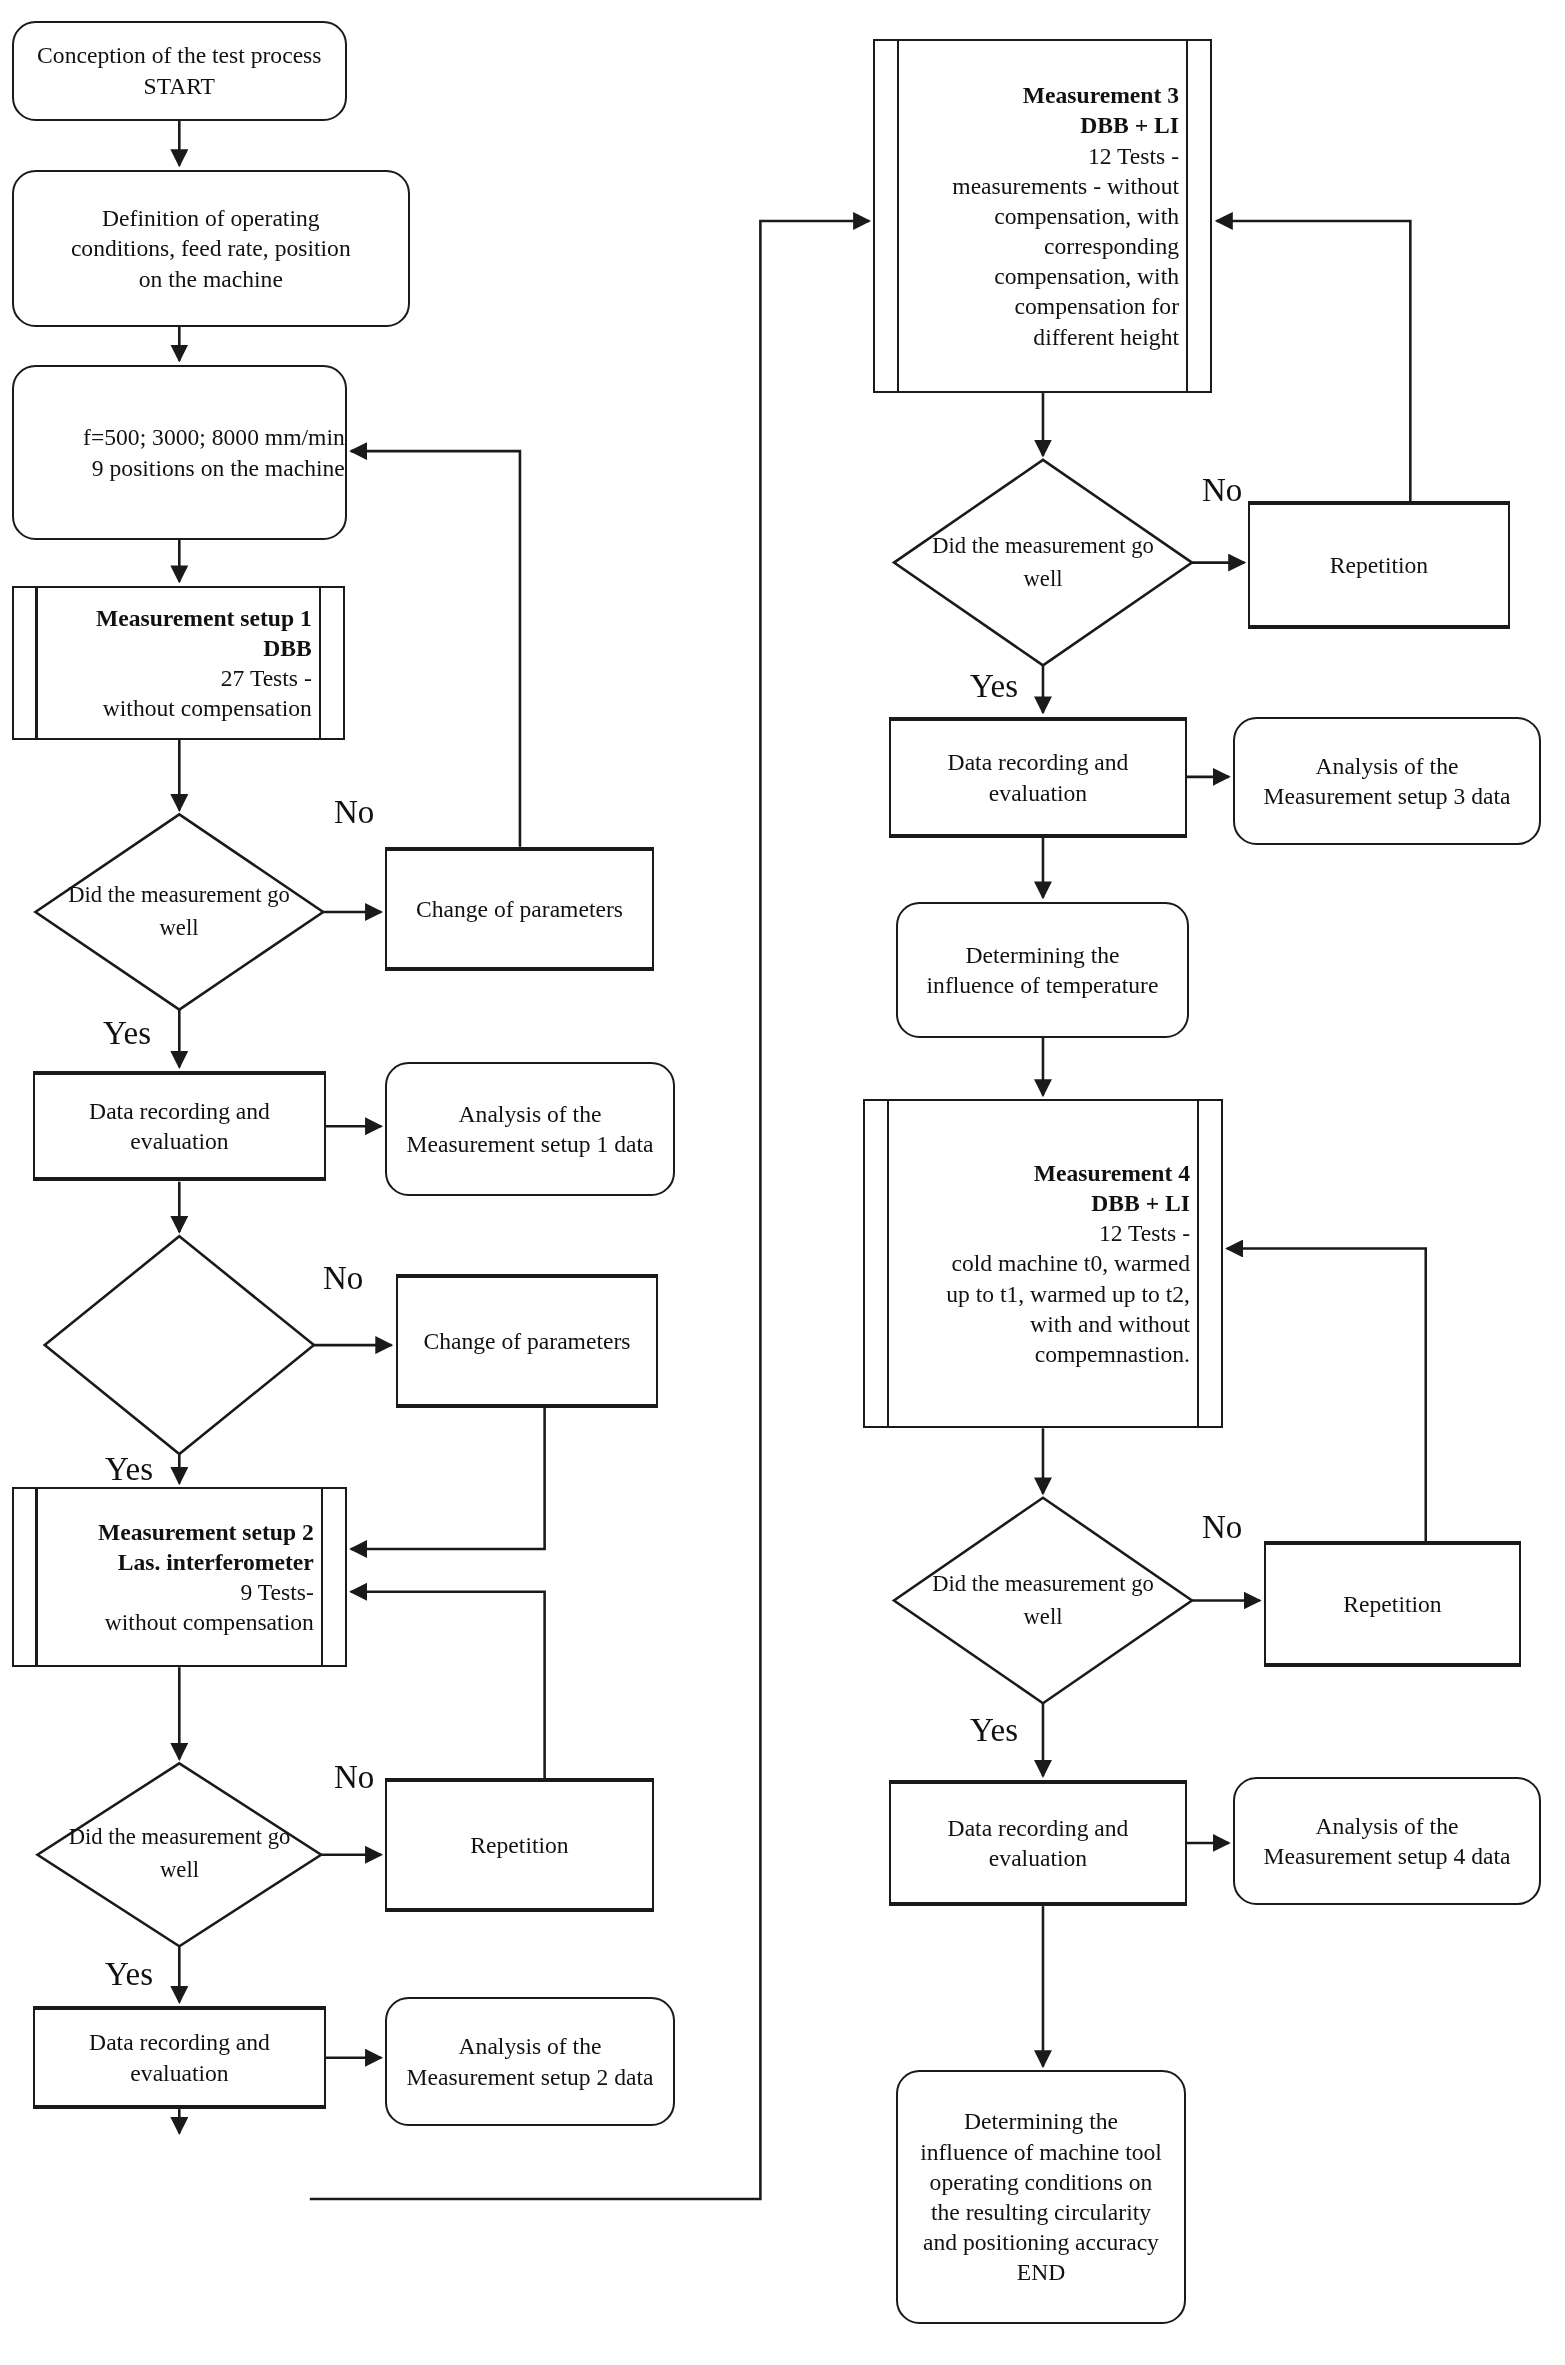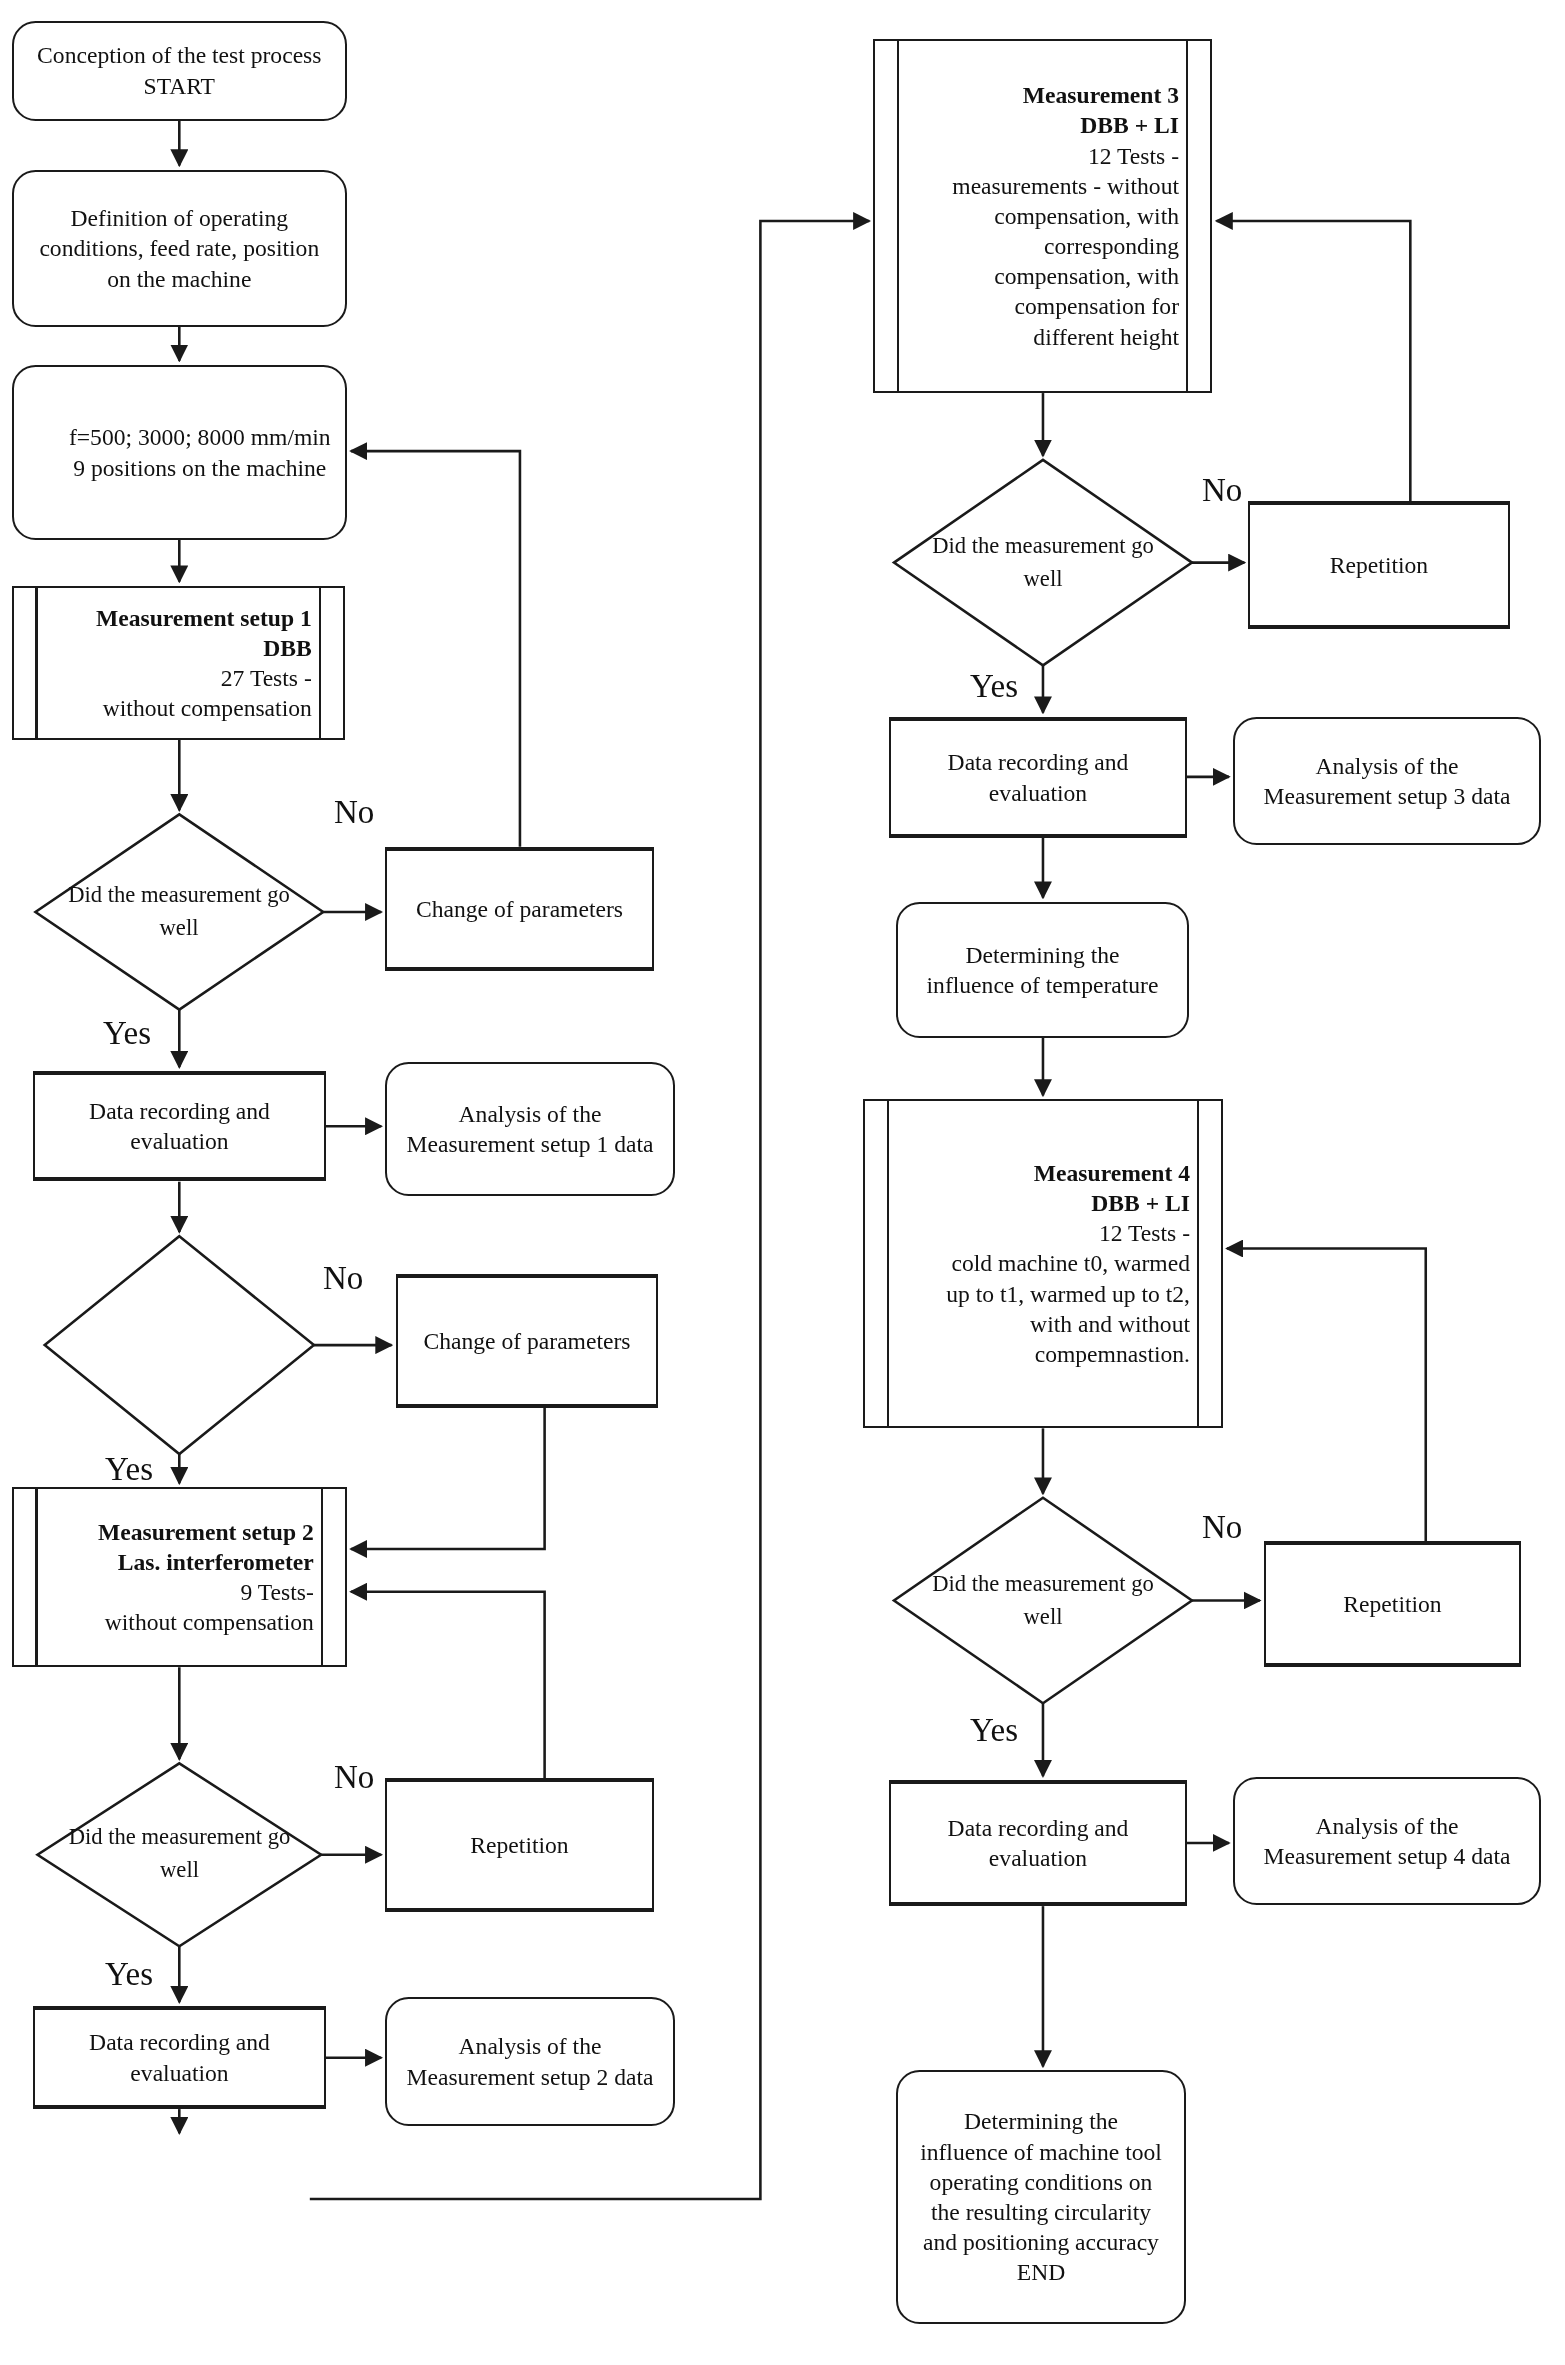--- a/index.html
+++ b/index.html
@@ -8,21 +8,21 @@
   .overlay{position:absolute;left:0;top:0;z-index:1;}
   .node{position:absolute;background:#fff;border:2.6px solid #1a1a1a;box-sizing:border-box;
         display:flex;flex-direction:column;justify-content:center;align-items:center;
         text-align:center;font-size:23.6px;line-height:1.28;z-index:2;}
   .rounded{border-radius:23.6px;}
   .heavy{border-top-width:4.6px;border-bottom-width:4.6px;}
   .predef{padding:0 31px;align-items:flex-end;}
   .sideline{position:absolute;top:0;bottom:0;width:2.6px;background:#1a1a1a;}
   .sideline.l{left:21.6px;} .sideline.r{right:21.6px;}
   .bold{font-weight:bold;}
-  .feed-align{align-items:center;text-align:left;padding-left:41px;}
+  .feed-align{align-items:flex-end;text-align:left;padding-left:41px;}
   .dtext{position:absolute;z-index:3;display:flex;flex-direction:column;justify-content:center;
          align-items:center;text-align:center;font-size:22.6px;line-height:1.45;}
   .edge-label{position:absolute;z-index:3;font-size:33px;}
   .line{white-space:nowrap;}
 </style>
 </head>
 <body>
 
 <div id="canvas">
 
@@ -73,21 +73,21 @@
       <polygon points="2030,895 2320,1095 2030,1295 1740,1095"></polygon>
       <polygon points="2030,2915 2320,3115 2030,3315 1740,3115"></polygon>
     </g>
   </svg>
 
   <div class="node rounded" style="left:11.8px;top:20.5px;width:335px;height:100px;">
     <div class="line">Conception of the test process</div>
     <div class="line">START</div>
   </div>
 
-  <div class="node rounded" style="left:11.8px;top:170px;width:335px;height:157px;">
+  <div class="node rounded" style="left:11.8px;top:170px;width:398px;height:157px;">
     <div class="line">Definition of operating</div>
     <div class="line">conditions, feed rate, position</div>
     <div class="line">on the machine</div>
   </div>
 
   <div class="node rounded feed-align" style="left:11.8px;top:365px;width:335px;height:175px;">
     <div class="line">f=500; 3000; 8000 mm/min</div>
     <div class="line">9 positions on the machine</div>
   </div>
 

